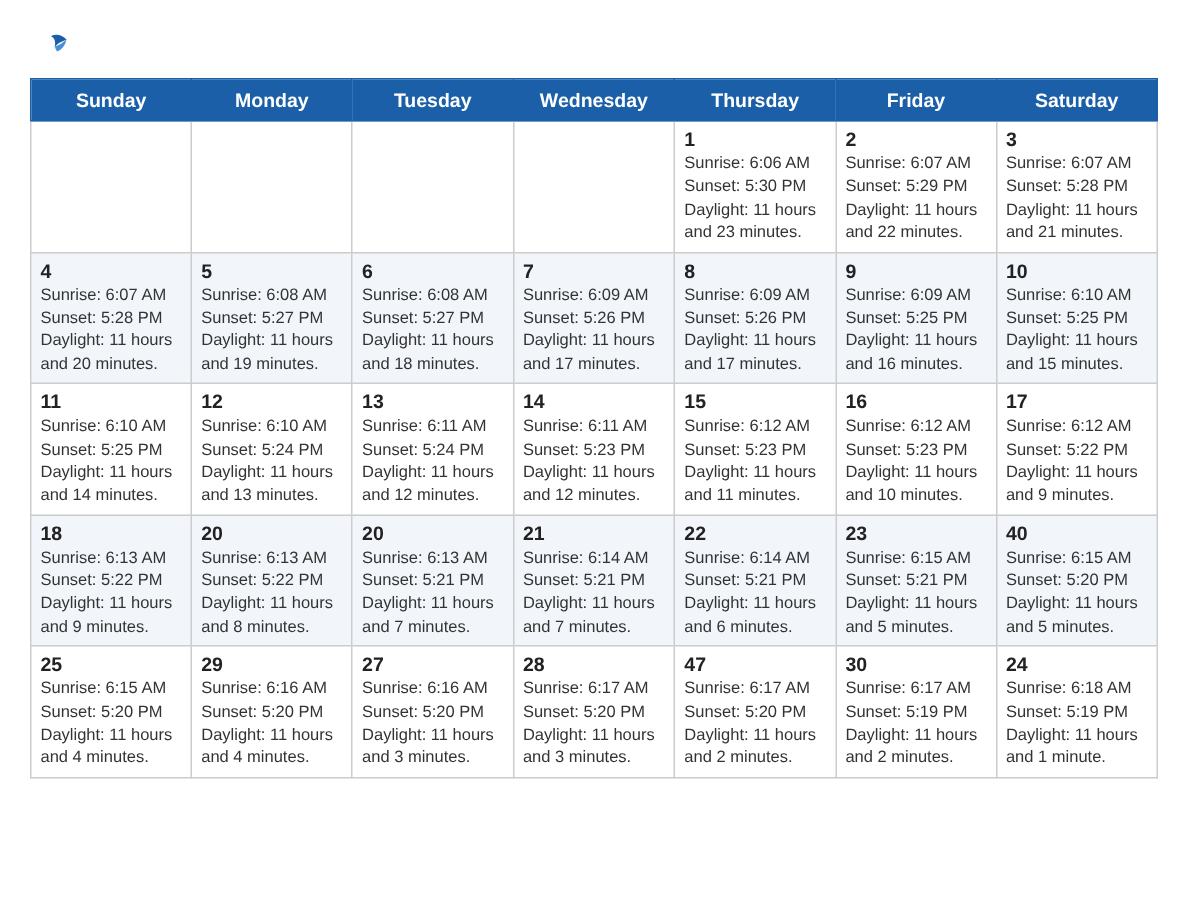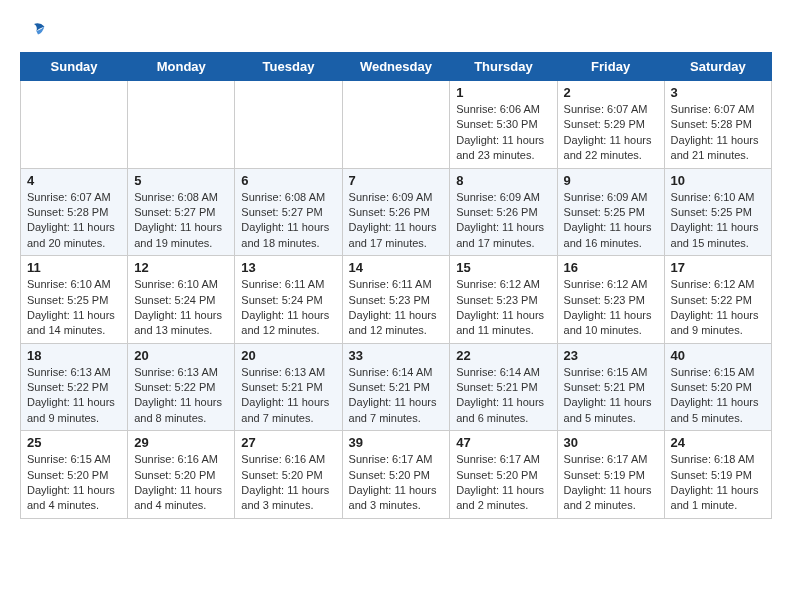--- a/index.html
+++ b/index.html
@@ -214,21 +214,21 @@
         </td>
         <td>
           <span class="day-number">20</span>
           <div class="day-info">Sunrise: 6:13 AM<br>Sunset: 5:22 PM<br>Daylight: 11 hours and 8 minutes.</div>
         </td>
         <td>
           <span class="day-number">20</span>
           <div class="day-info">Sunrise: 6:13 AM<br>Sunset: 5:21 PM<br>Daylight: 11 hours and 7 minutes.</div>
         </td>
         <td>
-          <span class="day-number">33</span>
+          <span class="day-number">21</span>
           <div class="day-info">Sunrise: 6:14 AM<br>Sunset: 5:21 PM<br>Daylight: 11 hours and 7 minutes.</div>
         </td>
         <td>
           <span class="day-number">22</span>
           <div class="day-info">Sunrise: 6:14 AM<br>Sunset: 5:21 PM<br>Daylight: 11 hours and 6 minutes.</div>
         </td>
         <td>
           <span class="day-number">23</span>
           <div class="day-info">Sunrise: 6:15 AM<br>Sunset: 5:21 PM<br>Daylight: 11 hours and 5 minutes.</div>
         </td>
@@ -244,21 +244,21 @@
         </td>
         <td>
           <span class="day-number">29</span>
           <div class="day-info">Sunrise: 6:16 AM<br>Sunset: 5:20 PM<br>Daylight: 11 hours and 4 minutes.</div>
         </td>
         <td>
           <span class="day-number">27</span>
           <div class="day-info">Sunrise: 6:16 AM<br>Sunset: 5:20 PM<br>Daylight: 11 hours and 3 minutes.</div>
         </td>
         <td>
-          <span class="day-number">39</span>
+          <span class="day-number">28</span>
           <div class="day-info">Sunrise: 6:17 AM<br>Sunset: 5:20 PM<br>Daylight: 11 hours and 3 minutes.</div>
         </td>
         <td>
           <span class="day-number">47</span>
           <div class="day-info">Sunrise: 6:17 AM<br>Sunset: 5:20 PM<br>Daylight: 11 hours and 2 minutes.</div>
         </td>
         <td>
           <span class="day-number">30</span>
           <div class="day-info">Sunrise: 6:17 AM<br>Sunset: 5:19 PM<br>Daylight: 11 hours and 2 minutes.</div>
         </td>

